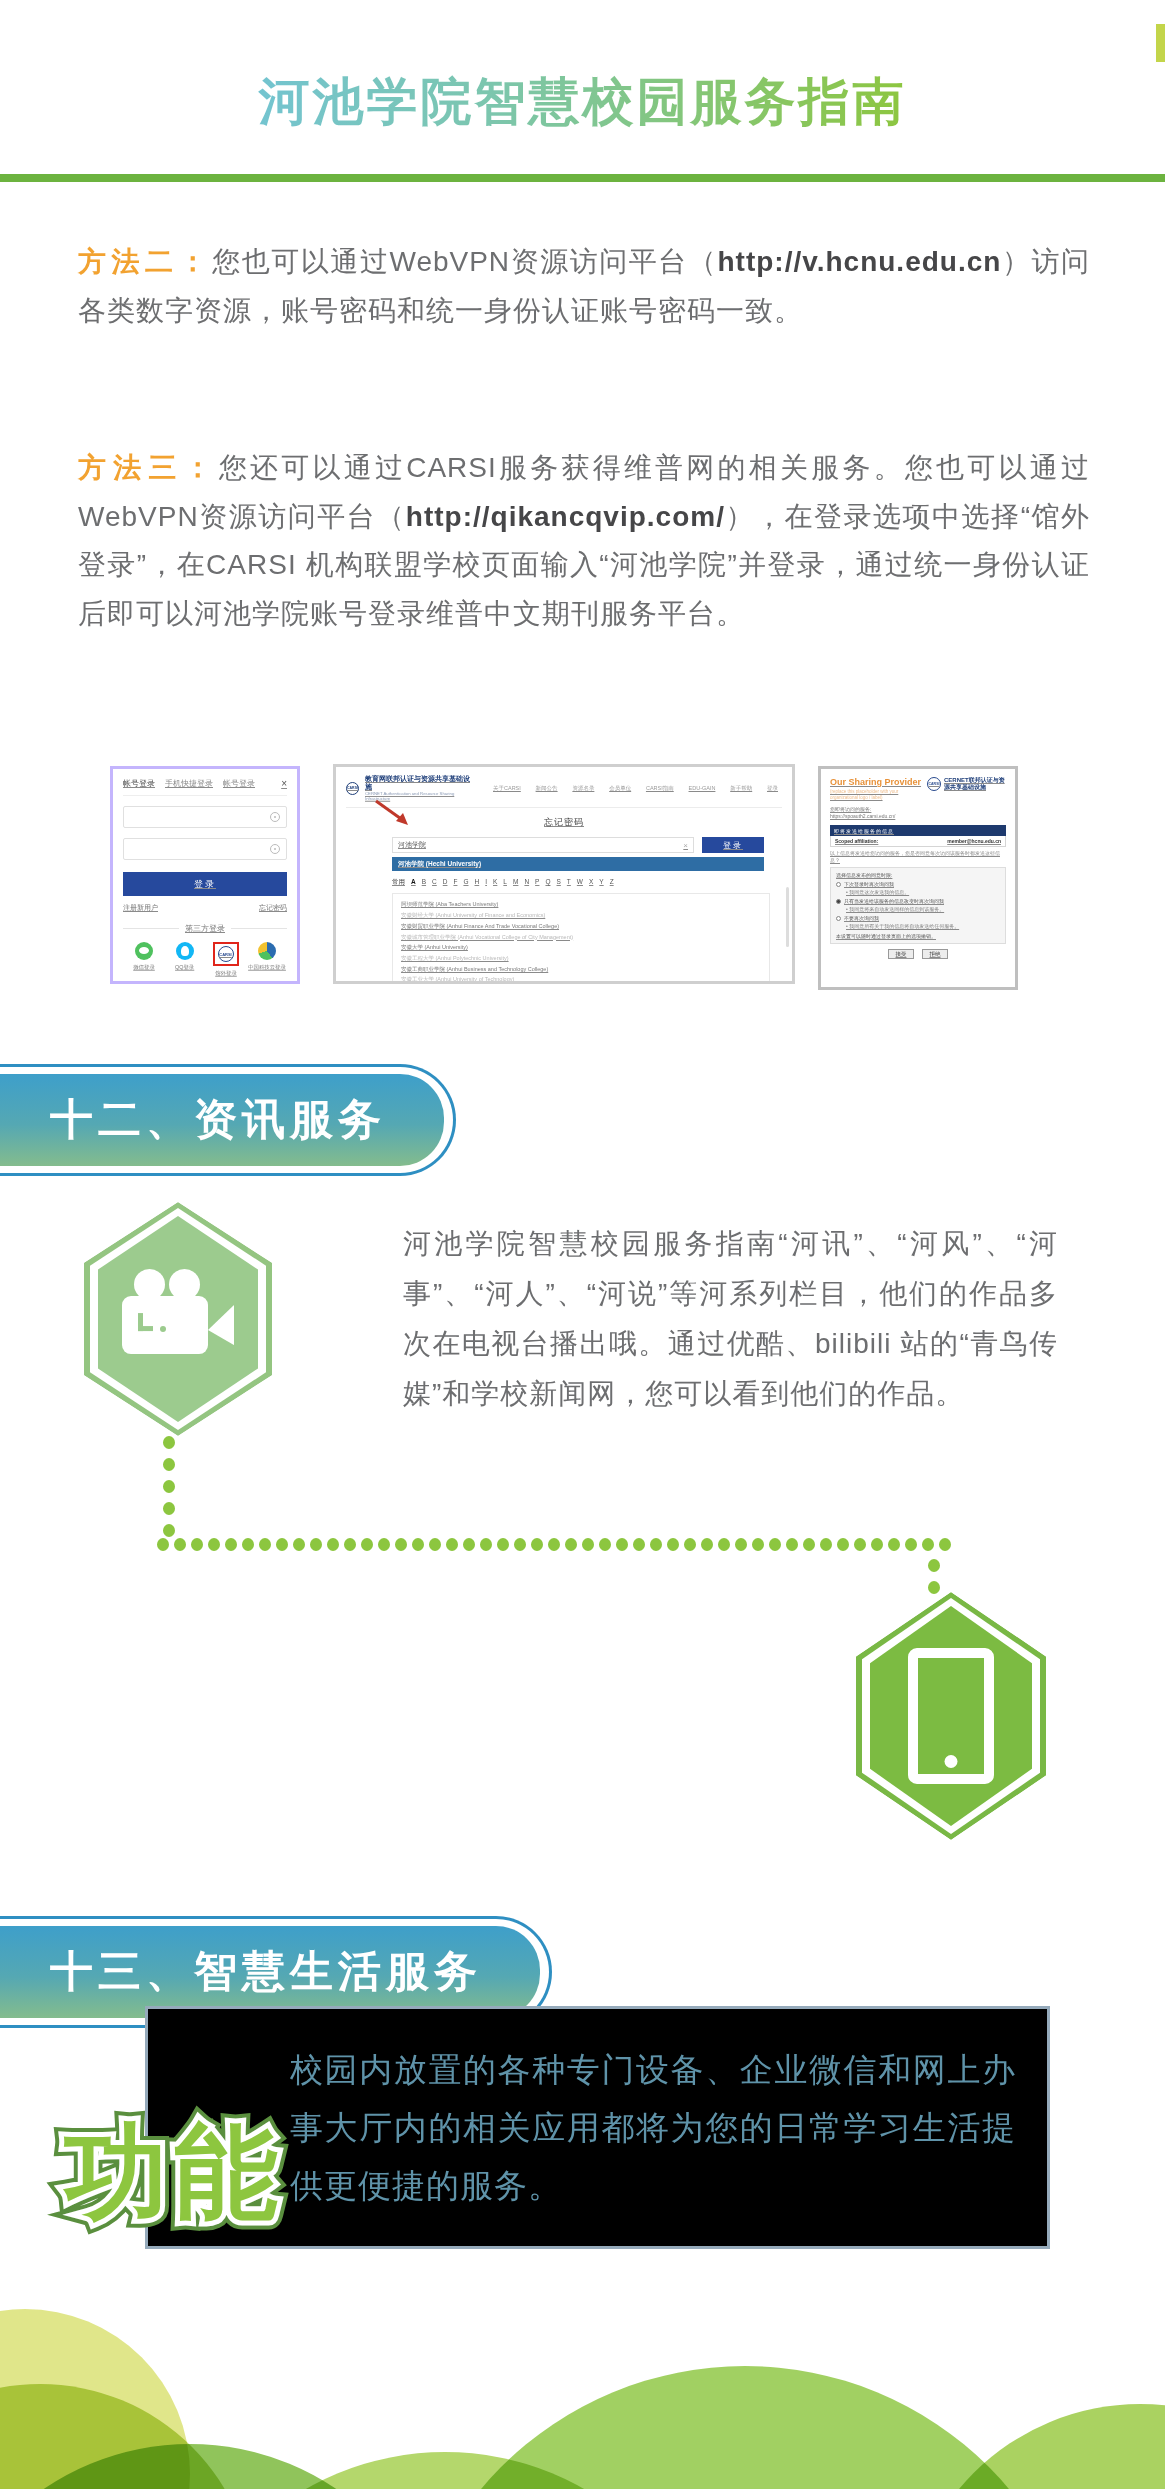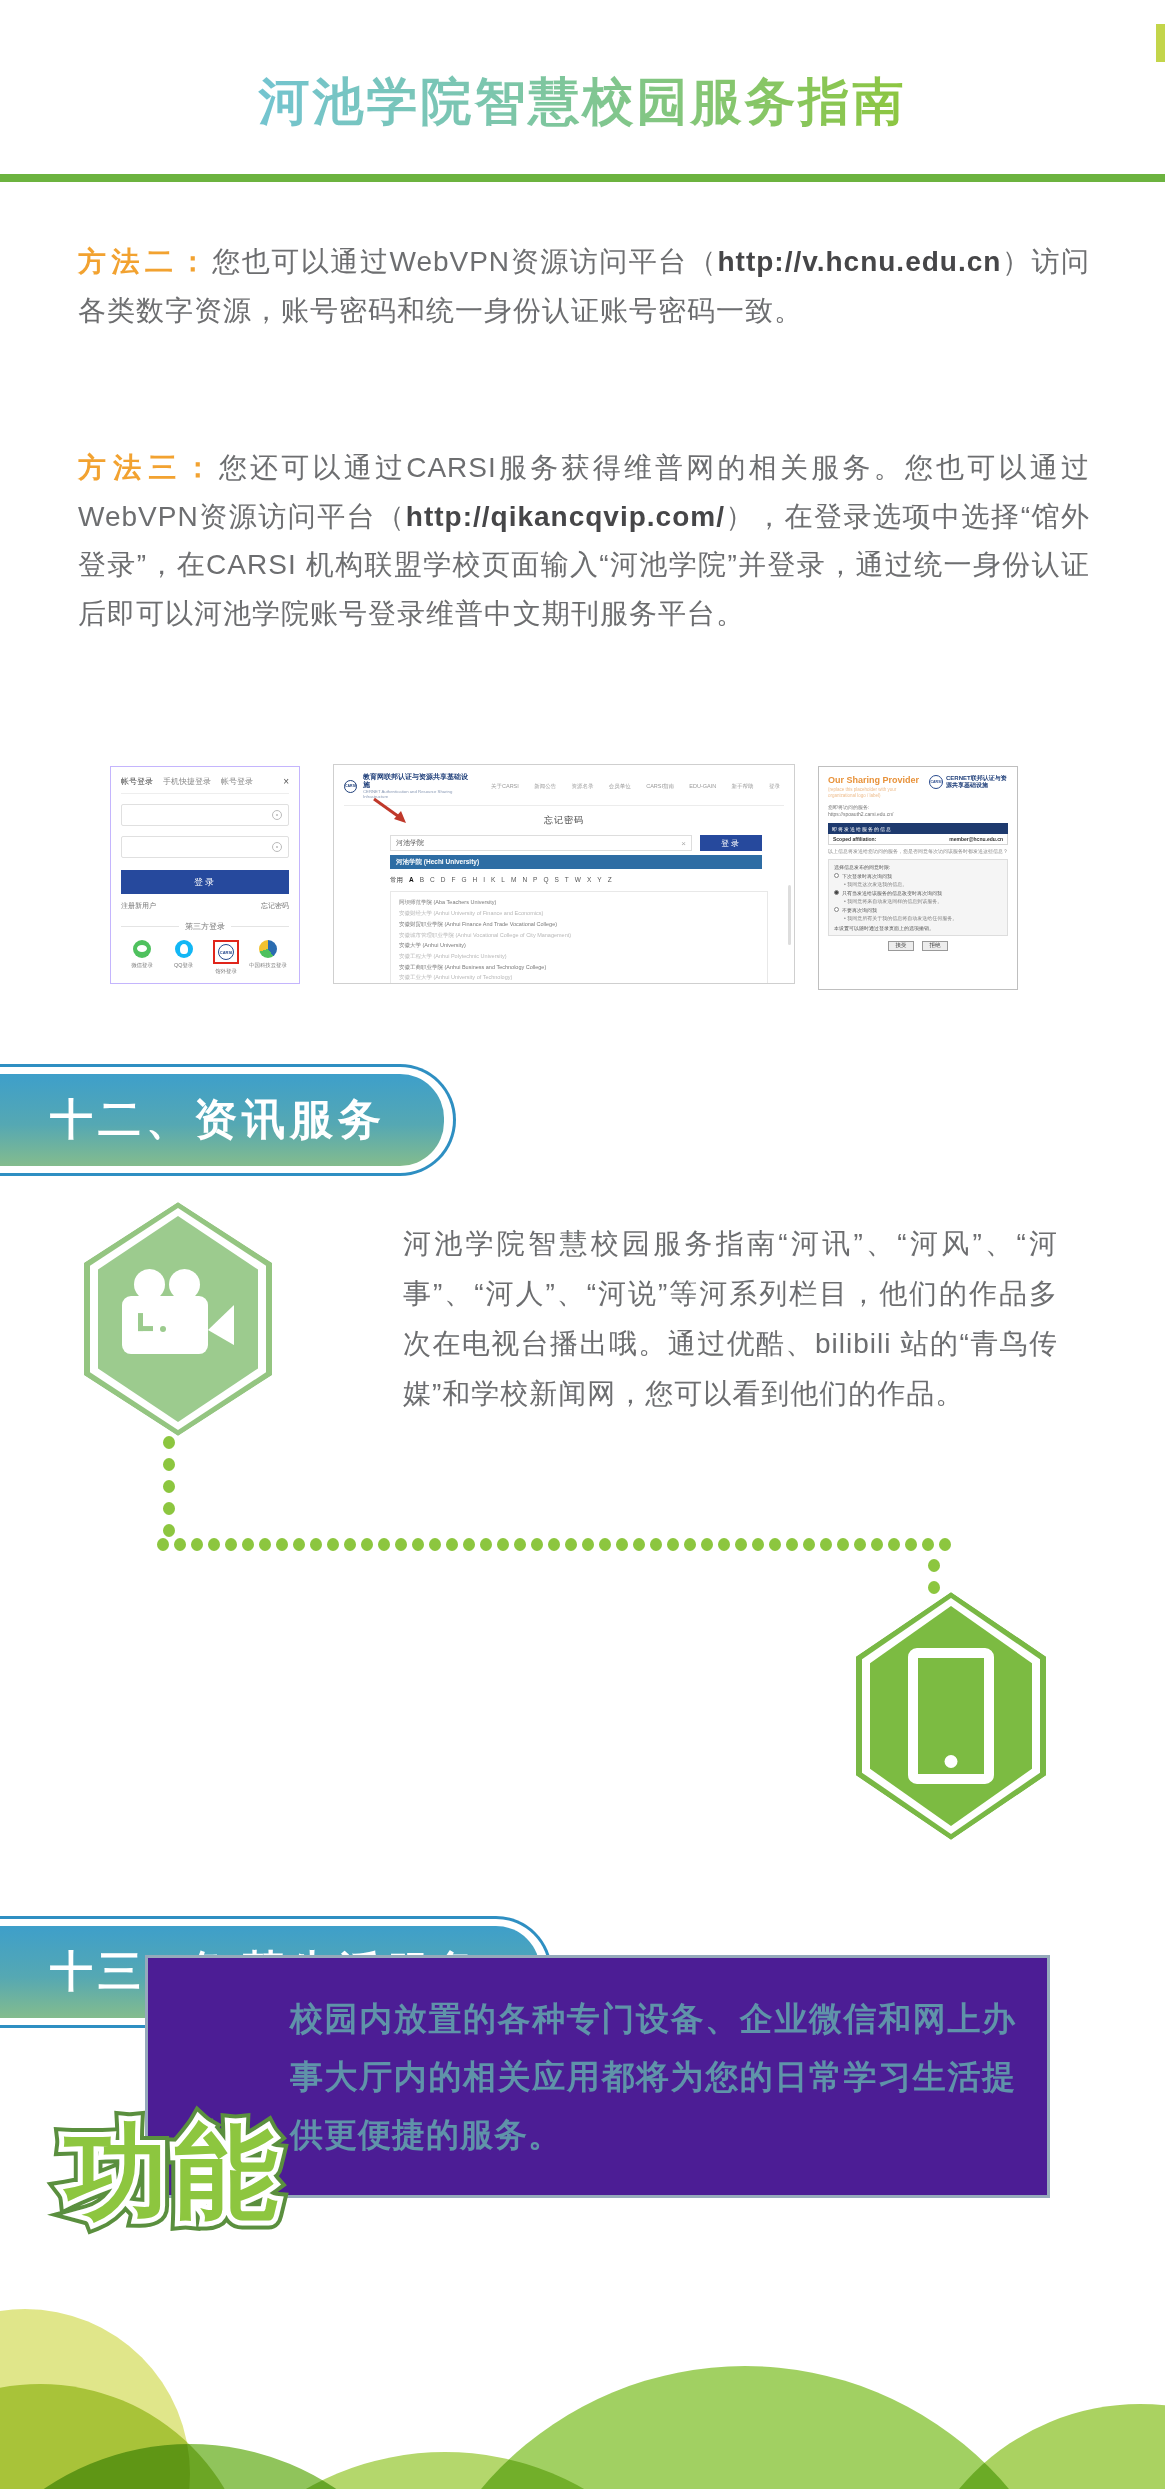--- a/index.html
+++ b/index.html
@@ -17,21 +17,21 @@
   .green-rule { position:absolute; left:0; right:0; top:158px; height:8px; background:#6cb33f; }
 
   
   .para { position:absolute; font-size:28px; line-height:1.74; color:#6d6e70; text-align:justify; letter-spacing:1px; }
   .seg-label { color:#f2a230; font-weight:700; letter-spacing:5px; }
   .seg-url  { color:#464648; font-weight:700; word-break:break-all; }
   #para-m2 { left:78px; top:222px; width:1012px; }
   #para-m3 { left:78px; top:428px; width:1012px; }
 
   
-  .shot { position:absolute; background:#fff; border:1px solid #c4b5fd; color:#8a8a8a; overflow:hidden; }
+  .shot { position:absolute; background:#fff; border:3px solid #c4b5fd; color:#8a8a8a; overflow:hidden;text-decoration:underline; }
   #shot-login { left:110px; top:750px; width:190px; height:218px; padding:9px 10px; }
   .tabs { display:flex; align-items:center; font-size:8px; color:#8a8a8a; border-bottom:1px solid #eee; padding-bottom:6px; }
   .tabs .tab { margin-right:10px; white-space:nowrap; }
   .tabs .tab.active { color:#4a4a4a; }
   .tabs .close { margin-left:auto; color:#555; font-size:10px; line-height:1; }
   .mini-input { position:relative; height:22px; border:1px solid #e0e0e0; border-radius:2px; margin-top:10px; }
   .mini-ic { position:absolute; right:6px; top:5px; width:10px; height:10px; border:1px solid #bbb; border-radius:50%; }
   .mini-ic::after { content:""; position:absolute; left:3px; top:3px; width:2px; height:2px; background:#bbb; border-radius:50%; }
   .mini-btn { height:24px; background:#26499d; color:#fff; font-size:9px; display:flex; align-items:center; justify-content:center; margin-top:12px; letter-spacing:2px; }
   .mini-links { display:flex; justify-content:space-between; font-size:7px; color:#777; margin-top:7px; }
@@ -132,21 +132,21 @@
   #para-media { left:78px; top:1606px; width:768px; line-height:1.8; }
 
   
   .dots { position:absolute; display:flex; }
   .dots .dot { width:12px; height:13px; border-radius:50%; background:#8cc63f; flex:0 0 auto; }
   #dots-v1 { left:163px; top:1420px; flex-direction:column; gap:9px; }
   #dots-h  { left:157px; top:1522px; flex-direction:row; gap:5px; width:800px; }
   #dots-v2 { left:928px; top:1543px; flex-direction:column; gap:9px; }
 
   
-  #feature-box { position:absolute; left:145px; top:1939px; width:905px; height:243px; border:3px solid #95aabb; background:#4c1d95;font-weight:bold; }
+  #feature-box { position:absolute; left:145px; top:1990px; width:905px; height:243px; border:3px solid #95aabb; background:#000000; }
   #feature-text { position:absolute; left:142px; top:32px; width:726px; font-size:33px; line-height:1.76; color:#5f93a9; text-align:justify; letter-spacing:1px; }
   #feature-badge { position:absolute; left:64px; top:2088px; width:280px; height:170px; }
   #feature-badge span { position:absolute; left:0; top:0; font-size:104px; font-weight:700; letter-spacing:6px; white-space:nowrap; }
   #feature-badge .l1 { -webkit-text-stroke:18px #5a8f3e; color:#5a8f3e; }
   #feature-badge .l2 { -webkit-text-stroke:10px #ffffff; color:#fff; }
   #feature-badge .l3 { color:#8dc63f; }
 
   
   .hill { position:absolute; border-radius:50%; mix-blend-mode:multiply; }
   .h1 { left:-140px; top:2293px; width:330px; height:330px; background:#dfe584; opacity:.95; }

